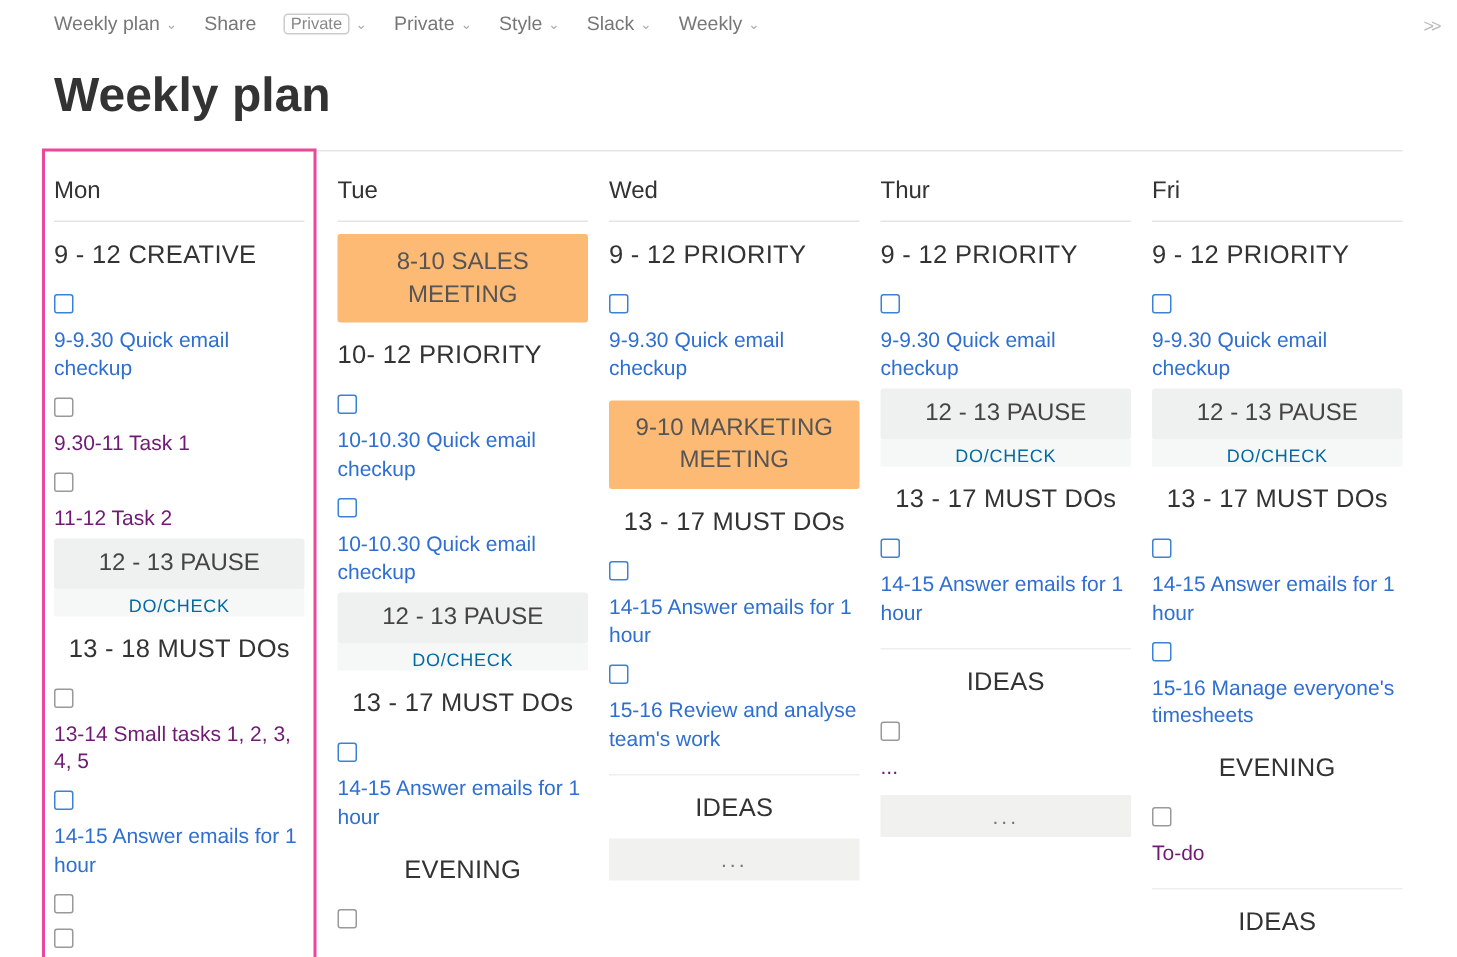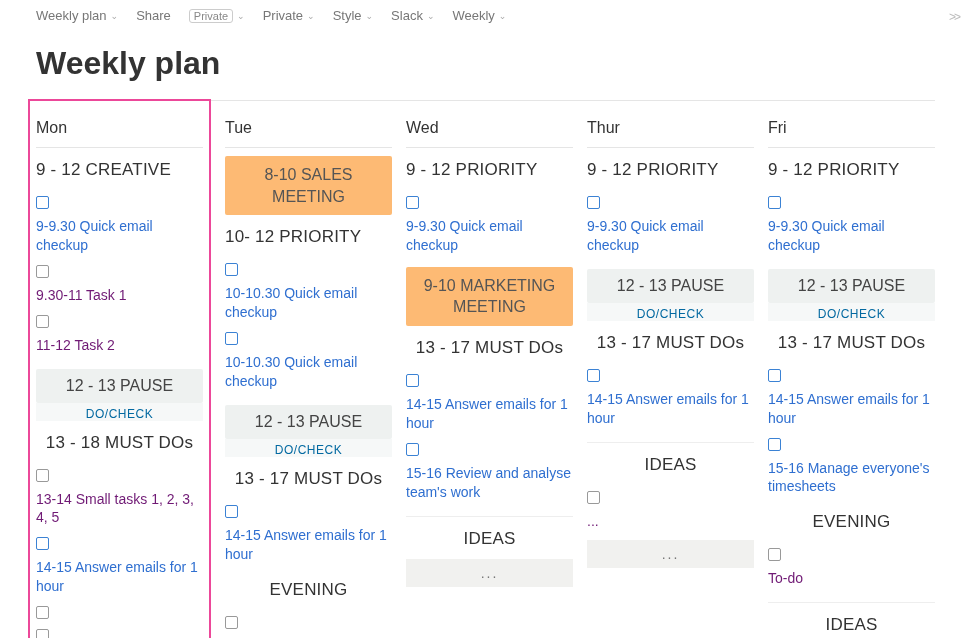--- a/index.html
+++ b/index.html
@@ -102,21 +102,21 @@
   .pill.pink { background: #fdba74; color:#555; line-height:1.35;}
   .sub {
     font-size: 12px;
     color: #0369a1;
     text-align: center;
     letter-spacing: 0.5px;
     padding: 4px 0 0 0;
     background:#f6f8f8;
     margin-top:0;
   }
-  .pausewrap { margin-top:10px; }
+  .pausewrap { margin-top:0; }
   .pausewrap .pill.grey { margin-top:0;}
   .tasks {
     list-style: none;
     padding: 6px 0 0 0;
     margin: 0;
   }
   .tasks li {
     display: flex;
     align-items: flex-start;
     gap: 8px;

